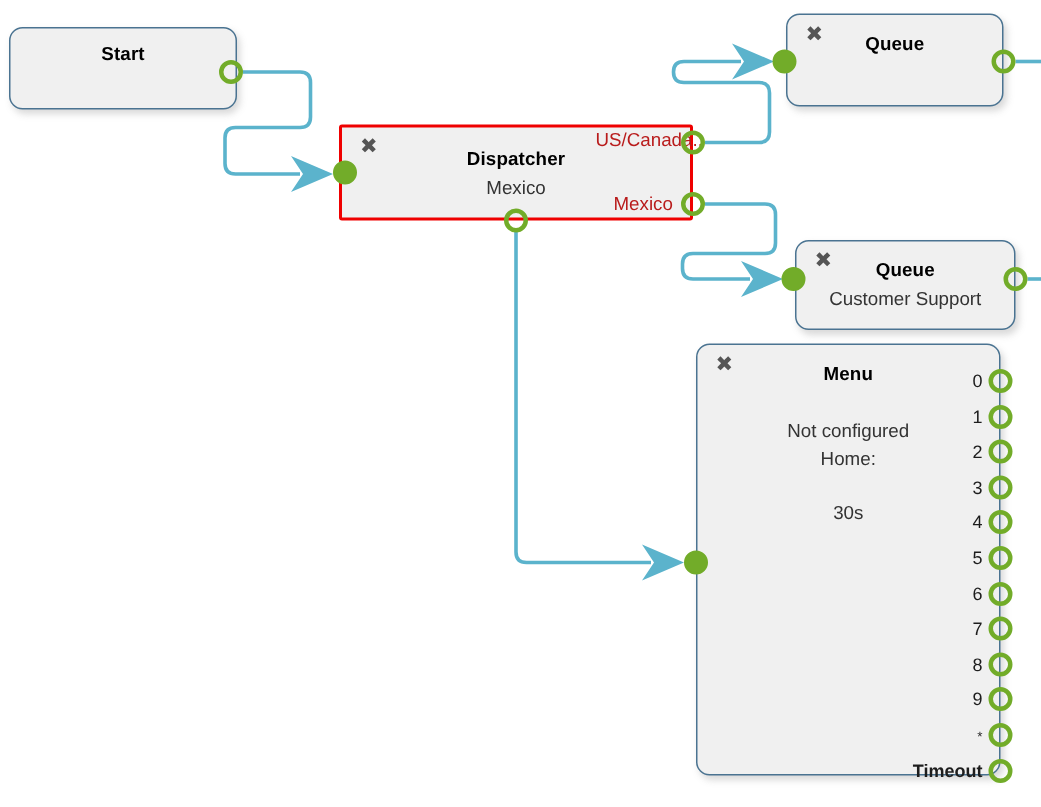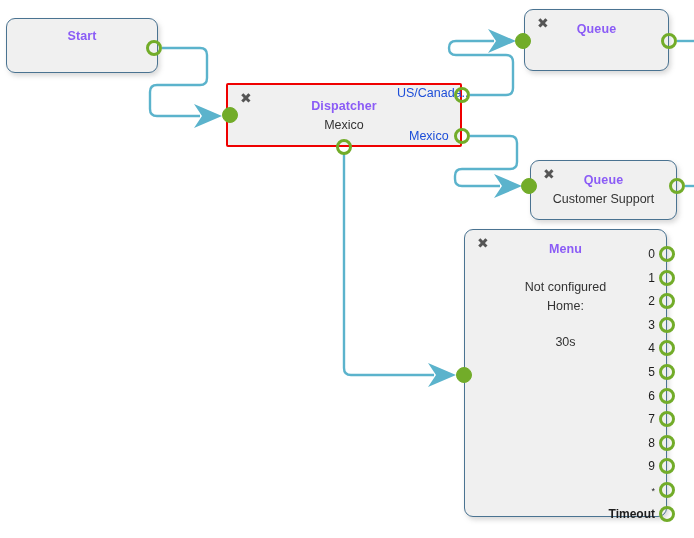--- a/index.html
+++ b/index.html
@@ -63,21 +63,21 @@
     color: #555555;
     font-weight: bold;
     font-family: "DejaVu Sans", sans-serif;
     cursor: pointer;
     z-index: 6;
   }
   .node-title {
     text-align: center;
     font-size: 12.5px;
     font-weight: bold;
-    color: #8b5cf6;
+    color: #000000;
     letter-spacing: 0.1px;
   }
   .node-sub {
     text-align: center;
     font-size: 12.5px;
     color: #333333;
     font-weight: normal;
   }
   
   .port {
@@ -129,21 +129,21 @@
     text-align: center;
     font-size: 12.5px;
     color: #333333;
     line-height: 19px;
   }
   .menu-gap { height: 17px; }
   
   .branch-label {
     position: absolute;
     font-size: 12.5px;
-    color: #1d4ed8;
+    color: #b91c1c;
     white-space: nowrap;
     z-index: 4;
   }
 </style>
 </head>
 <body>
 
 <div id="canvas">
 
   <svg id="wires" viewBox="0 0 694 538" xmlns="http://www.w3.org/2000/svg">

